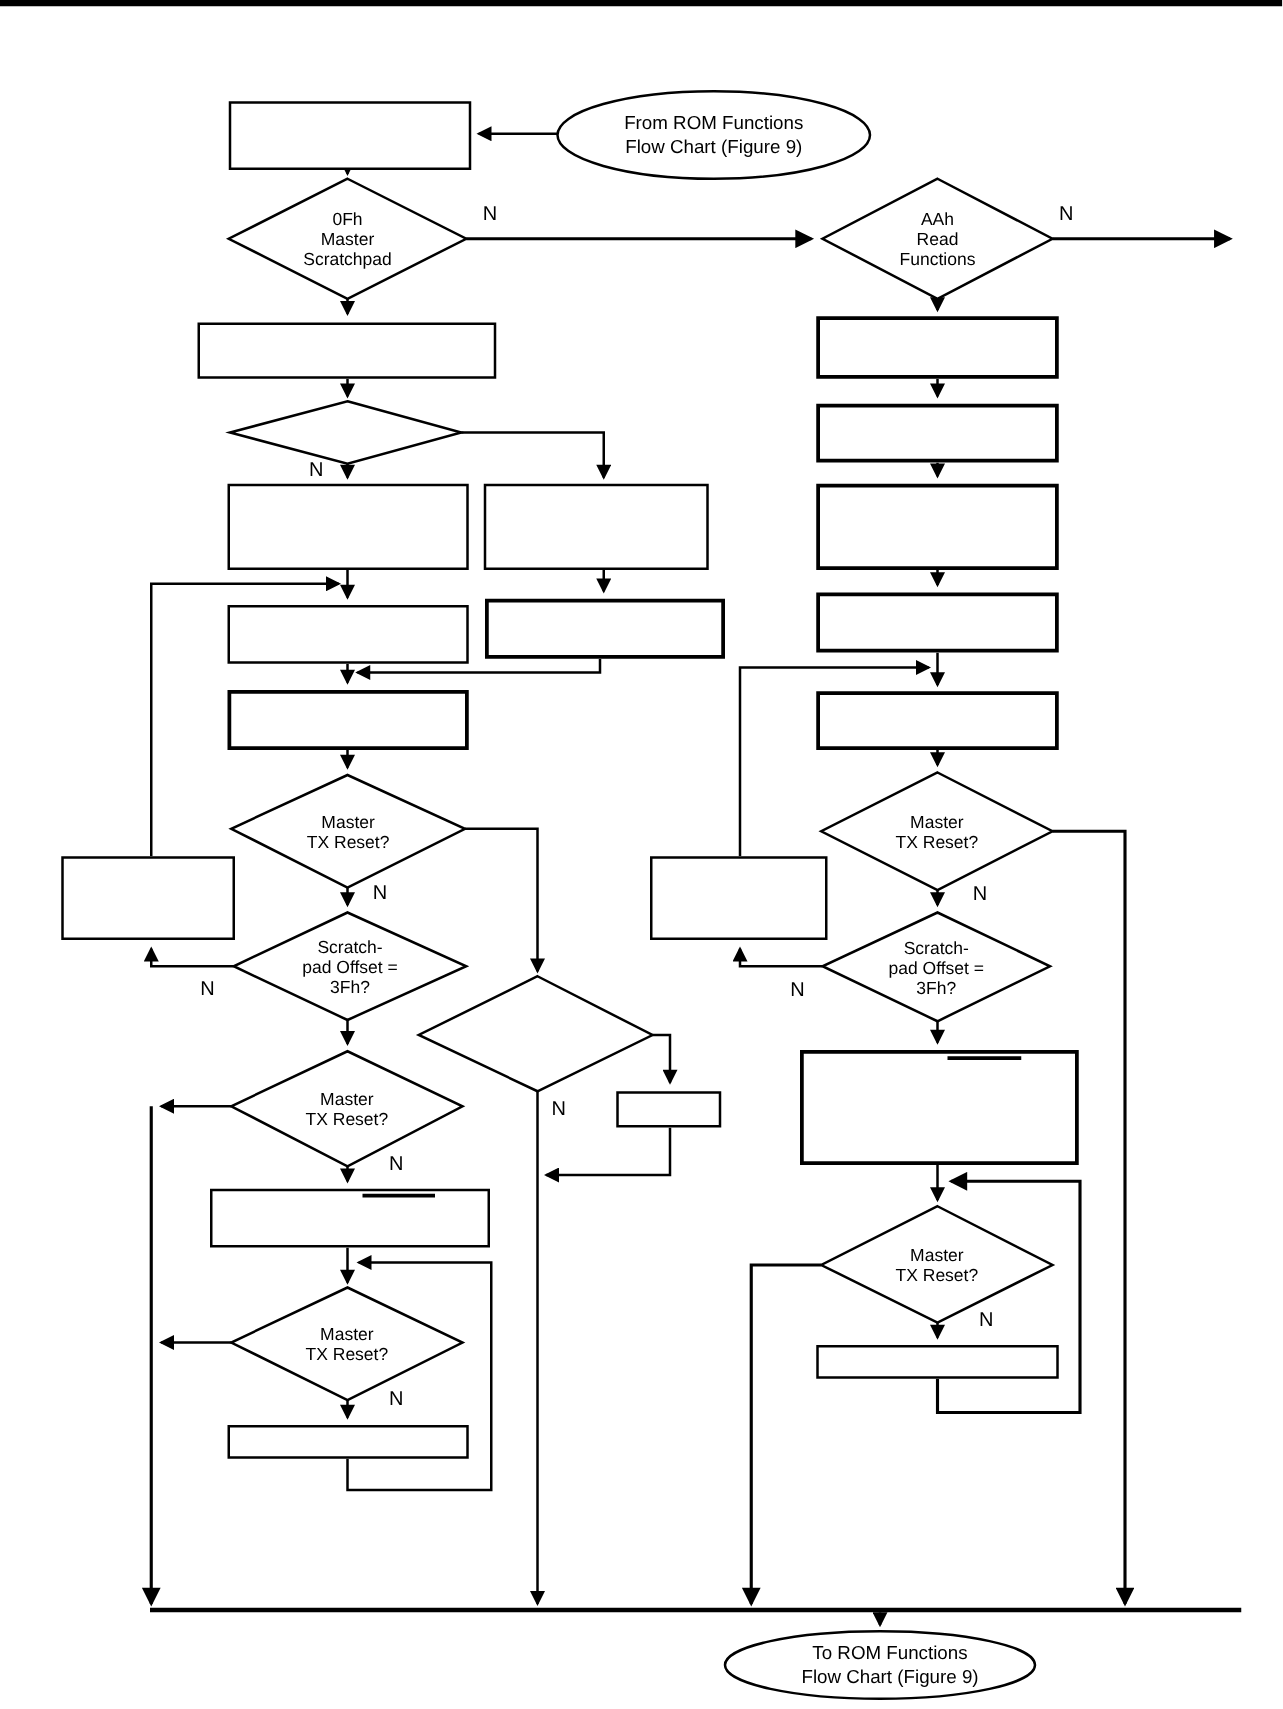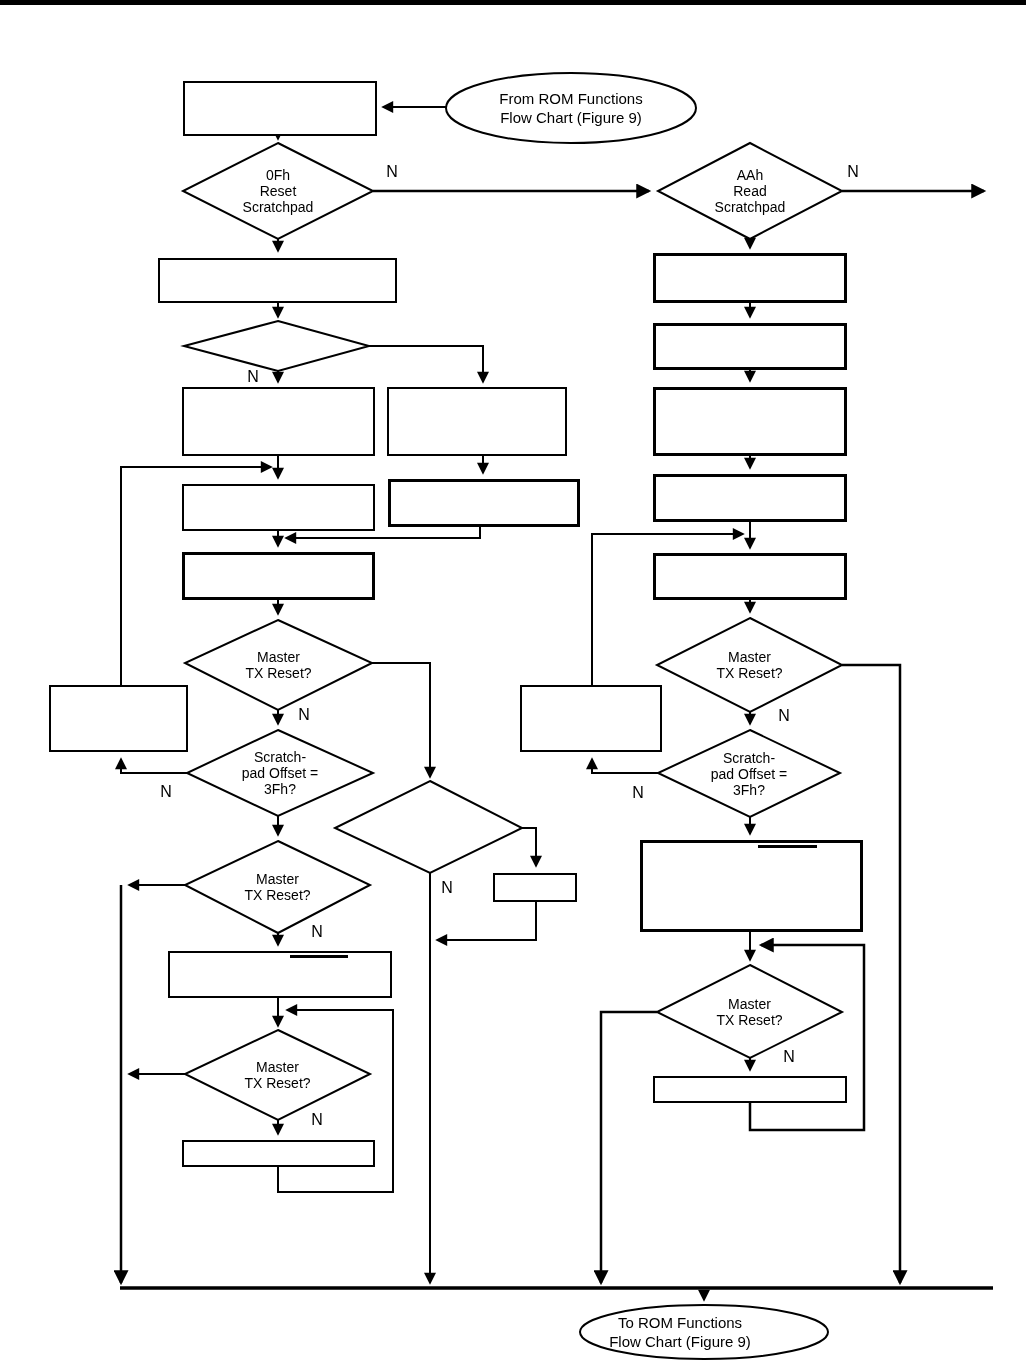--- a/index.html
+++ b/index.html
@@ -114,29 +114,29 @@
   <div class="pbox pbox--thick" style="left:653px;top:474px;width:194px;height:48px"></div>
   <div class="pbox pbox--thick" style="left:653px;top:553px;width:194px;height:47px"></div>
   <div class="pbox" style="left:520px;top:685px;width:142px;height:67px"></div>
   <div class="pbox pbox--thick" style="left:640px;top:840px;width:223px;height:92px">
     <div class="overline-mark" style="left:115px;top:2px;width:59px"></div>
   </div>
   <div class="pbox" style="left:653px;top:1076px;width:194px;height:27px"></div>
 
   <div class="etext" style="left:446px;top:73px;width:250px;height:70px">From ROM Functions
 Flow Chart (Figure 9)</div>
-  <div class="etext" style="left:556px;top:1305px;width:248px;height:54px">To ROM Functions
+  <div class="etext" style="left:588px;top:1305px;width:248px;height:54px">To ROM Functions
 Flow Chart (Figure 9)</div>
 
   <div class="dtext" style="left:183px;top:143px;width:190px;height:96px">0Fh
-Reset
+Master
 Scratchpad</div>
   <div class="dtext" style="left:658px;top:143px;width:184px;height:96px">AAh
 Read
-Scratchpad</div>
+Functions</div>
   <div class="dtext" style="left:185px;top:620px;width:187px;height:90px">Master
 TX Reset?</div>
   <div class="dtext" style="left:187px;top:730px;width:186px;height:86px">Scratch-
 pad Offset =
 3Fh?</div>
   <div class="dtext" style="left:185px;top:841px;width:185px;height:92px">Master
 TX Reset?</div>
   <div class="dtext" style="left:185px;top:1030px;width:185px;height:90px">Master
 TX Reset?</div>
   <div class="dtext" style="left:657px;top:618px;width:185px;height:94px">Master

